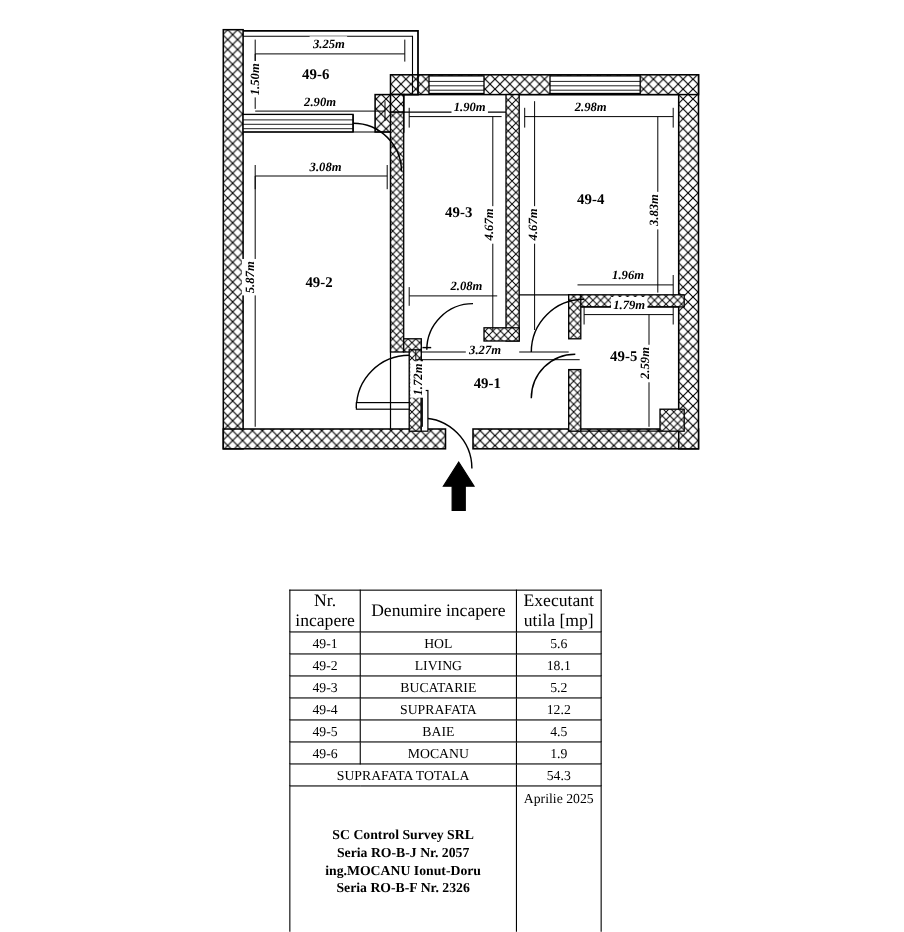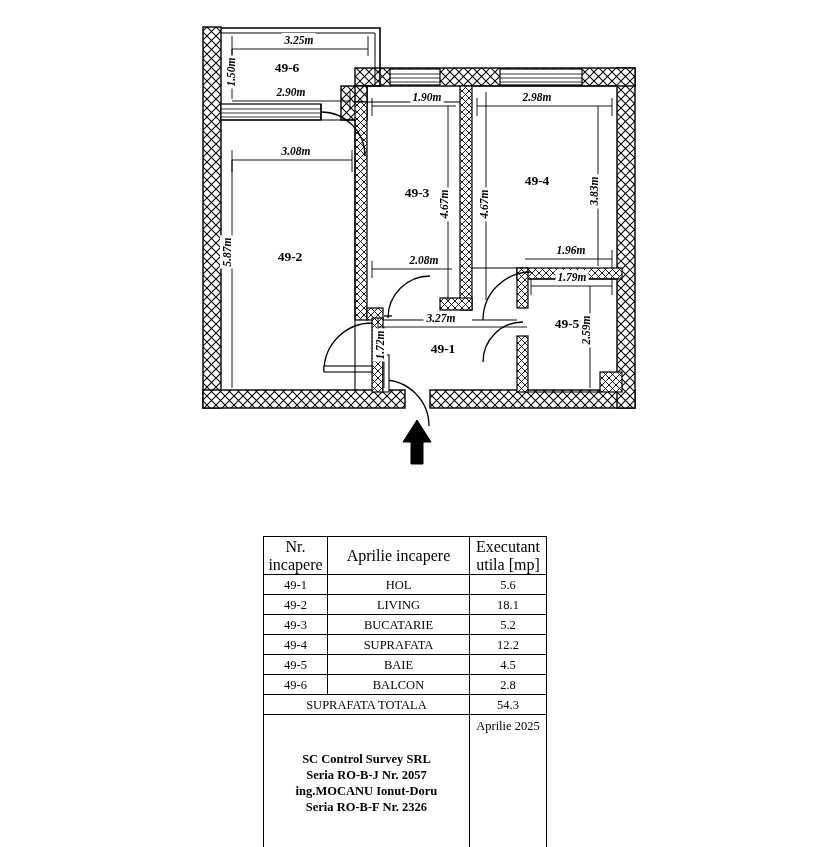--- a/index.html
+++ b/index.html
@@ -248,21 +248,21 @@
 </div>
 
 <div id="table-wrap">
   <table class="area-table">
     <tbody>
       <tr class="hdr">
         <td class="col-nr">
           <span>Nr.</span><br>
           <span>incapere</span>
         </td>
-        <td class="col-name">Aprilie incapere</td>
+        <td class="col-name">Denumire incapere</td>
         <td class="col-area">
           <span>Executant</span><br>
           <span>utila [mp]</span>
         </td>
       </tr>
 
       <tr class="rw">
         <td>49-1</td>
         <td>HOL</td>
         <td>5.6</td>
@@ -283,22 +283,22 @@
         <td>12.2</td>
       </tr>
       <tr class="rw">
         <td>49-5</td>
         <td>BAIE</td>
         <td>4.5</td>
       </tr>
 
       <tr class="rw">
         <td>49-6</td>
-        <td>BALCON</td>
-        <td>2.8</td>
+        <td>MOCANU</td>
+        <td>1.9</td>
       </tr>
       <tr class="sumrow">
         <td colspan="2">SUPRAFATA TOTALA</td>
         <td>54.3</td>
       </tr>
 
       <tr class="exec-body">
         <td colspan="2">
           <div class="exec-line">SC Control Survey SRL</div>
           <div class="exec-line">Seria RO-B-J Nr. 2057</div>

